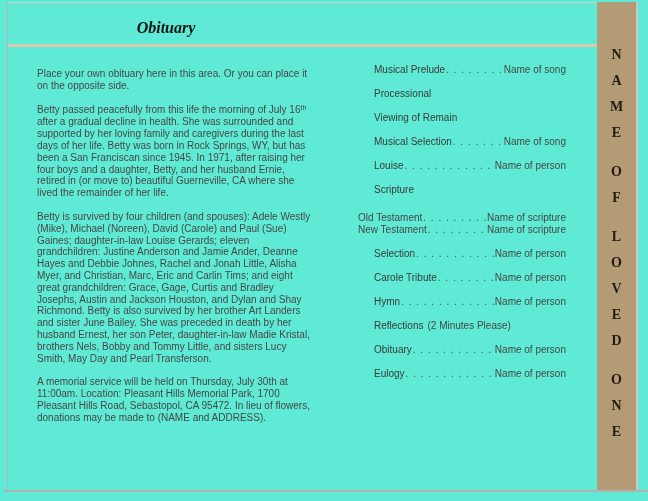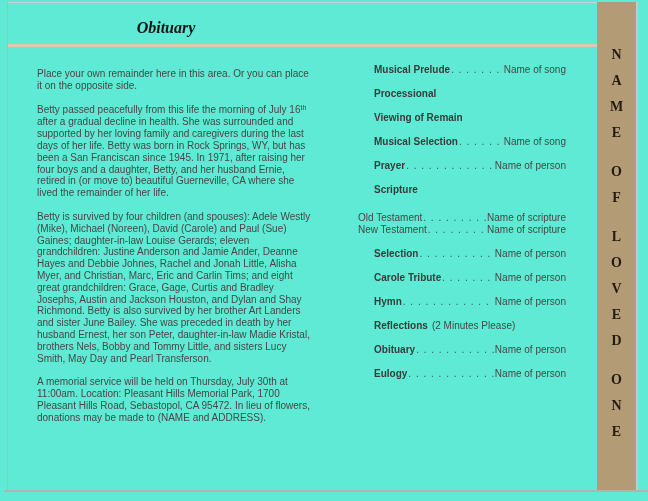--- a/index.html
+++ b/index.html
@@ -19,21 +19,21 @@
   .title-obituary { left:8px;   width:316px; }
   .title-service  { left:324px; width:273px; }
   .header-rule { position:absolute; top:44px; left:8px; width:589px; height:3px; background:#dacbae; }
 
   .obit-body { position:absolute; left:37px; top:68px; width:278px; font-size:10px; line-height:11.8px; color:#474747; }
   .obit-body p { margin:0 0 12px 0; }
   .sup { font-size:7px; vertical-align:baseline; position:relative; top:-3px; }
 
   .svc-list { position:absolute; left:330px; top:64px; width:236px; font-size:10px; color:#474747; }
   .svc-row { display:flex; align-items:baseline; line-height:12px; margin-bottom:12px; white-space:nowrap; }
-  .svc-label { font-weight:bold; color:#3a3a3a; flex:0 0 auto;padding-left:44px; }
+  .svc-label { font-weight:normal; color:#3a3a3a; flex:0 0 auto;padding-left:44px; }
   .svc-sublabel { flex:0 0 auto; }
   .svc-dots { flex:1 1 auto; overflow:hidden; white-space:nowrap; margin:0 1px; color:#4f4f4f; letter-spacing:1px; }
   .svc-value { flex:0 0 auto; }
   .svc-suffix { margin-left:4px; }
   .svc-subblock { margin-bottom:12px; }
   .svc-subblock .svc-row { margin-bottom:0; padding-left:28px; }
   .svc-row.svc-parent { margin-bottom:16px; }
 
   .sidebar {
     position:absolute; left:597px; top:2px; width:41px; height:488px;
@@ -52,21 +52,21 @@
 <div class="page">
 
   <div class="frame-top"></div>
   <div class="frame-left"></div>
   <div class="frame-bottom"></div>
 
   <div class="col-title title-obituary">Obituary</div>
   <div class="header-rule" style="background: rgb(218, 203, 174);"></div>
 
   <div class="obit-body">
-    <p>Place your own remainder here in this area. Or you can place it on the opposite side.</p>
+    <p>Place your own obituary here in this area. Or you can place it on the opposite side.</p>
     <p><span>Betty passed peacefully from this life the morning of July 16</span><span class="sup">th</span><span> after a gradual decline in health.  She was surrounded and supported by her loving family and caregivers during the last days of her life.  Betty was born in Rock Springs, WY, but has been a San Franciscan since 1945.  In 1971, after raising her four boys and a daughter, Betty, and her husband Ernie, retired in (or move to) beautiful Guerneville, CA where she lived the remainder of her life.</span></p>
     <p>Betty is survived by four children (and spouses): Adele Westly (Mike), Michael (Noreen), David (Carole) and Paul (Sue) Gaines;  daughter-in-law Louise Gerards;  eleven grandchildren: Justine Anderson and Jamie Ander, Deanne Hayes and Debbie Johnes, Rachel and Jonah Little, Alisha Myer, and Christian, Marc, Eric and Carlin Tims;  and eight great grandchildren: Grace, Gage, Curtis and Bradley Josephs, Austin and Jackson Houston, and Dylan and Shay Richmond.  Betty is also survived by her brother Art Landers and sister June Bailey.  She was preceded in death by her husband Ernest, her son Peter, daughter-in-law Madie Kristal, brothers Nels, Bobby and Tommy Little, and sisters Lucy Smith, May Day and Pearl Transferson.</p>
     <p>A memorial service will be held on Thursday, July 30th at 11:00am.  Location:  Pleasant Hills Memorial Park, 1700 Pleasant Hills Road, Sebastopol, CA 95472.  In lieu of flowers, donations may be made to (NAME and ADDRESS).</p>
   </div>
 
   <div class="svc-list">
     <div class="svc-row">
       <span class="svc-label">Musical Prelude</span>
       <span class="svc-dots">. . . . . . . . . . . . . . . . . . . . . . . . . . . . . . . . . . . . . . . . . . . . . . . . . .</span>
       <span class="svc-value">Name of song</span>
@@ -76,21 +76,21 @@
     </div>
     <div class="svc-row">
       <span class="svc-label">Viewing of Remain</span>
     </div>
     <div class="svc-row">
       <span class="svc-label">Musical Selection</span>
       <span class="svc-dots">. . . . . . . . . . . . . . . . . . . . . . . . . . . . . . . . . . . . . . . . . . . . . . . . . .</span>
       <span class="svc-value">Name of song</span>
     </div>
     <div class="svc-row">
-      <span class="svc-label">Prayer</span>
+      <span class="svc-label">Louise</span>
       <span class="svc-dots">. . . . . . . . . . . . . . . . . . . . . . . . . . . . . . . . . . . . . . . . . . . . . . . . . .</span>
       <span class="svc-value">Name of person</span>
     </div>
     <div class="svc-row svc-parent">
       <span class="svc-label">Scripture</span>
     </div>
     <div class="svc-subblock">
       <div class="svc-row">
         <span class="svc-sublabel">Old Testament</span>
         <span class="svc-dots">. . . . . . . . . . . . . . . . . . . . . . . . . . . . . . . . . . . . . . . . . . . . . . . . . .</span>

